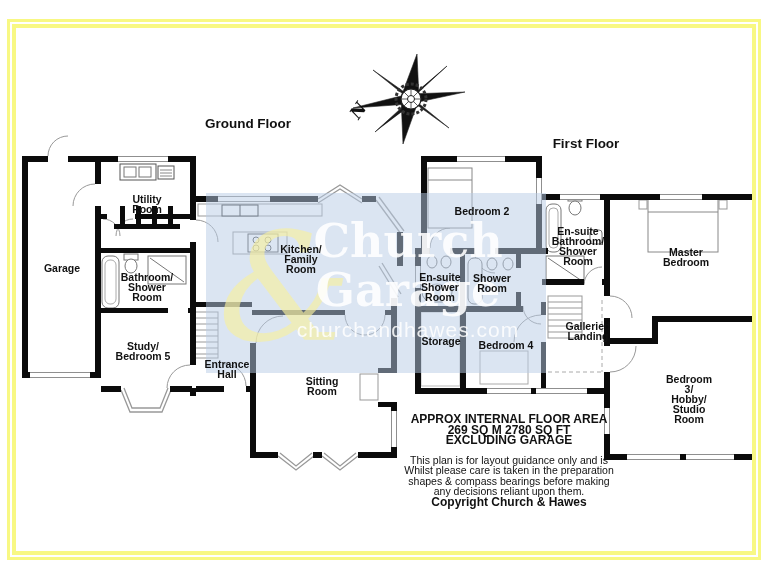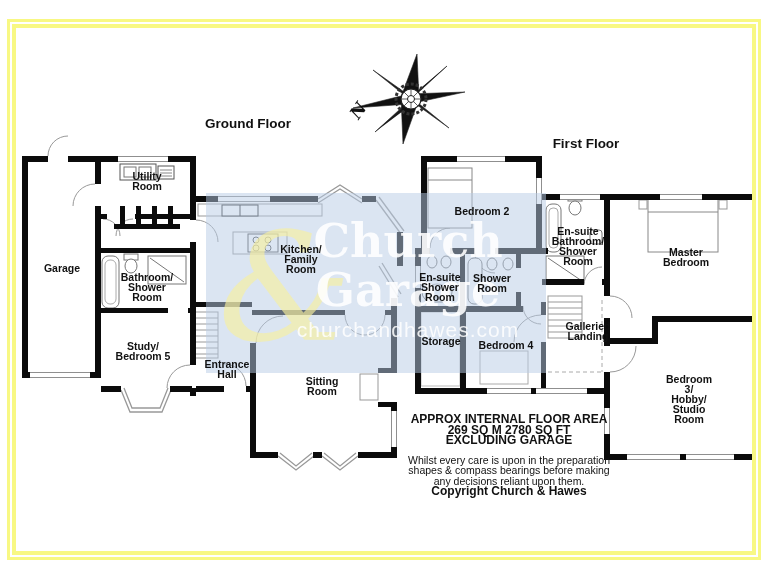--- a/index.html
+++ b/index.html
@@ -162,21 +162,21 @@
   </g>
 </svg>
 
 <div class="wm-box"></div>
 <div class="amp">&amp;</div>
 <div class="wm-text" style="left:408px;top:241px">Church</div>
 <div class="wm-text" style="left:408px;top:290px">Garage</div>
 <div class="wm-site" style="left:408px;top:330px">churchandhawes.com</div>
 
 <div class="rl" style="left:62px;top:268px">Garage</div>
-<div class="rl" style="left:147px;top:181px">Utility
+<div class="rl" style="left:147px;top:204px">Utility
 Room</div>
 <div class="rl" style="left:147px;top:287px">Bathroom/
 Shower
 Room</div>
 <div class="rl" style="left:143px;top:351px">Study/
 Bedroom 5</div>
 <div class="rl" style="left:227px;top:369px">Entrance
 Hall</div>
 <div class="rl" style="left:301px;top:259px">Kitchen/
 Family
@@ -203,21 +203,22 @@
 3/
 Hobby/
 Studio
 Room</div>
 
 <div class="disc">
   <div class="b">APPROX INTERNAL FLOOR AREA</div>
   <div class="b">269 SQ M 2780 SQ FT</div>
   <div class="b">EXCLUDING GARAGE</div>
   <div class="gap"></div>
-  <div class="n">Whilst every care is upon in the preparation</div>
+  <div class="n">This plan is for layout guidance only and is</div>
+  <div class="n">Whilst please care is taken in the preparation</div>
   <div class="n">shapes &amp; compass bearings before making</div>
   <div class="n">any decisions reliant upon them.</div>
   <div class="b">Copyright Church &amp; Hawes</div>
 </div>
 
 <div class="wall" style="left: 22px; top: 156px; width: 26px; height: 6px;"></div>
 <div class="wall" style="left: 68px; top: 156px; width: 50px; height: 6px;"></div>
 <div class="wall" style="left: 168px; top: 156px; width: 28px; height: 6px;"></div>
 <div class="wall" style="left: 22px; top: 156px; width: 6px; height: 222px;"></div>
 <div class="wall" style="left: 22px; top: 372px; width: 10px; height: 6px;"></div>

